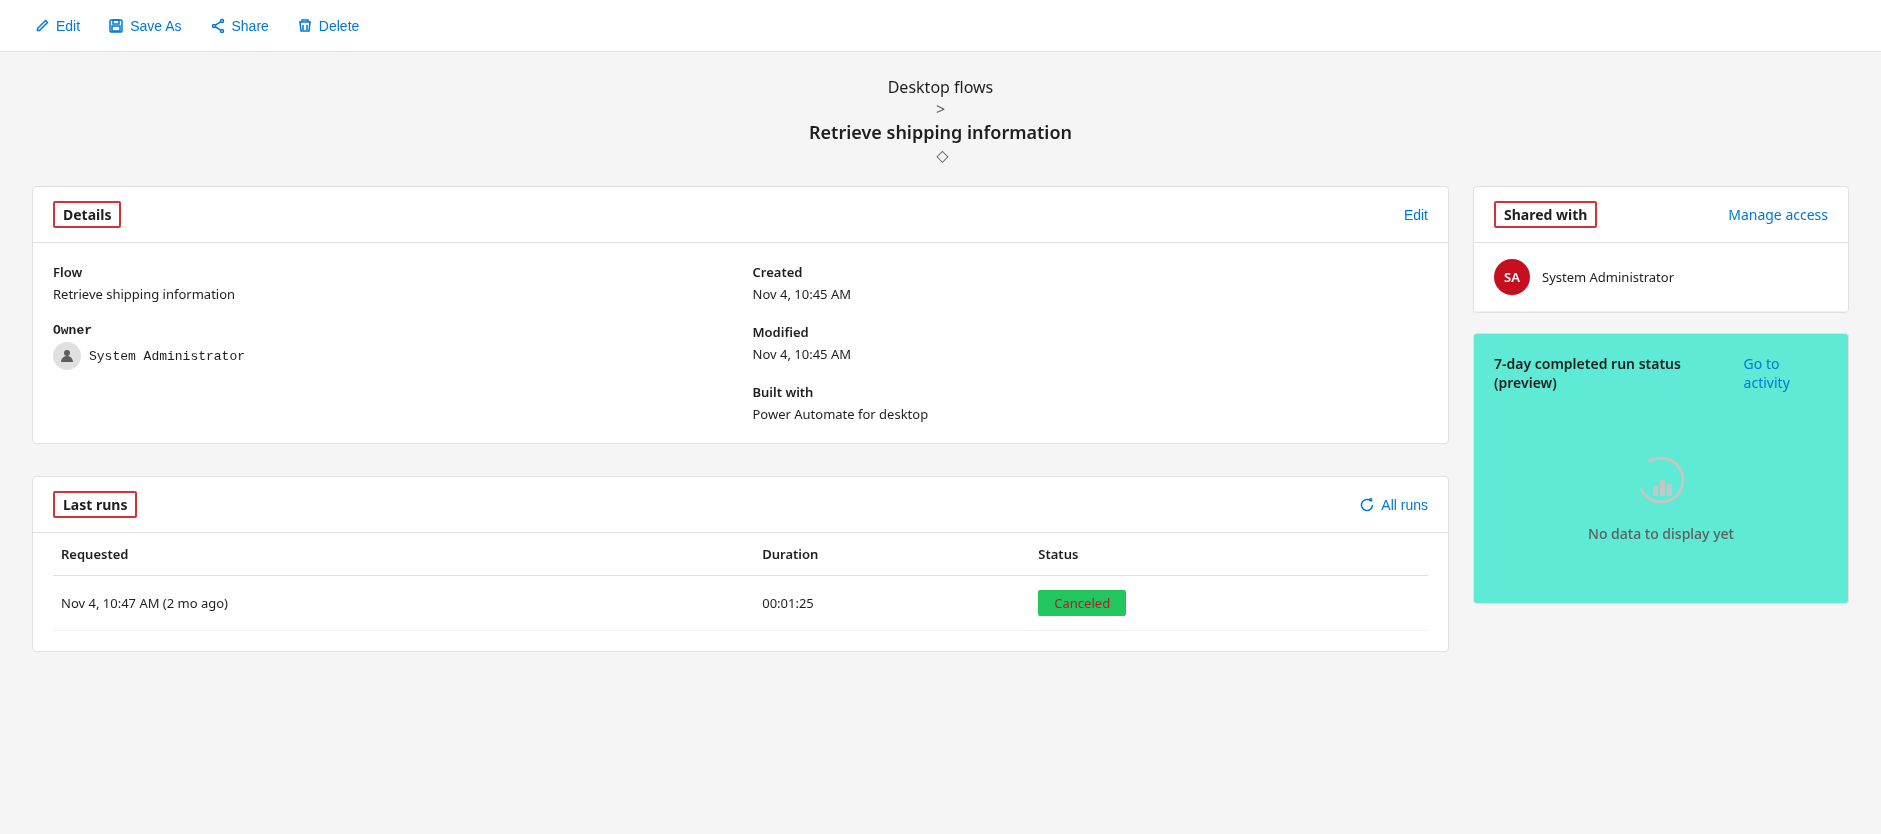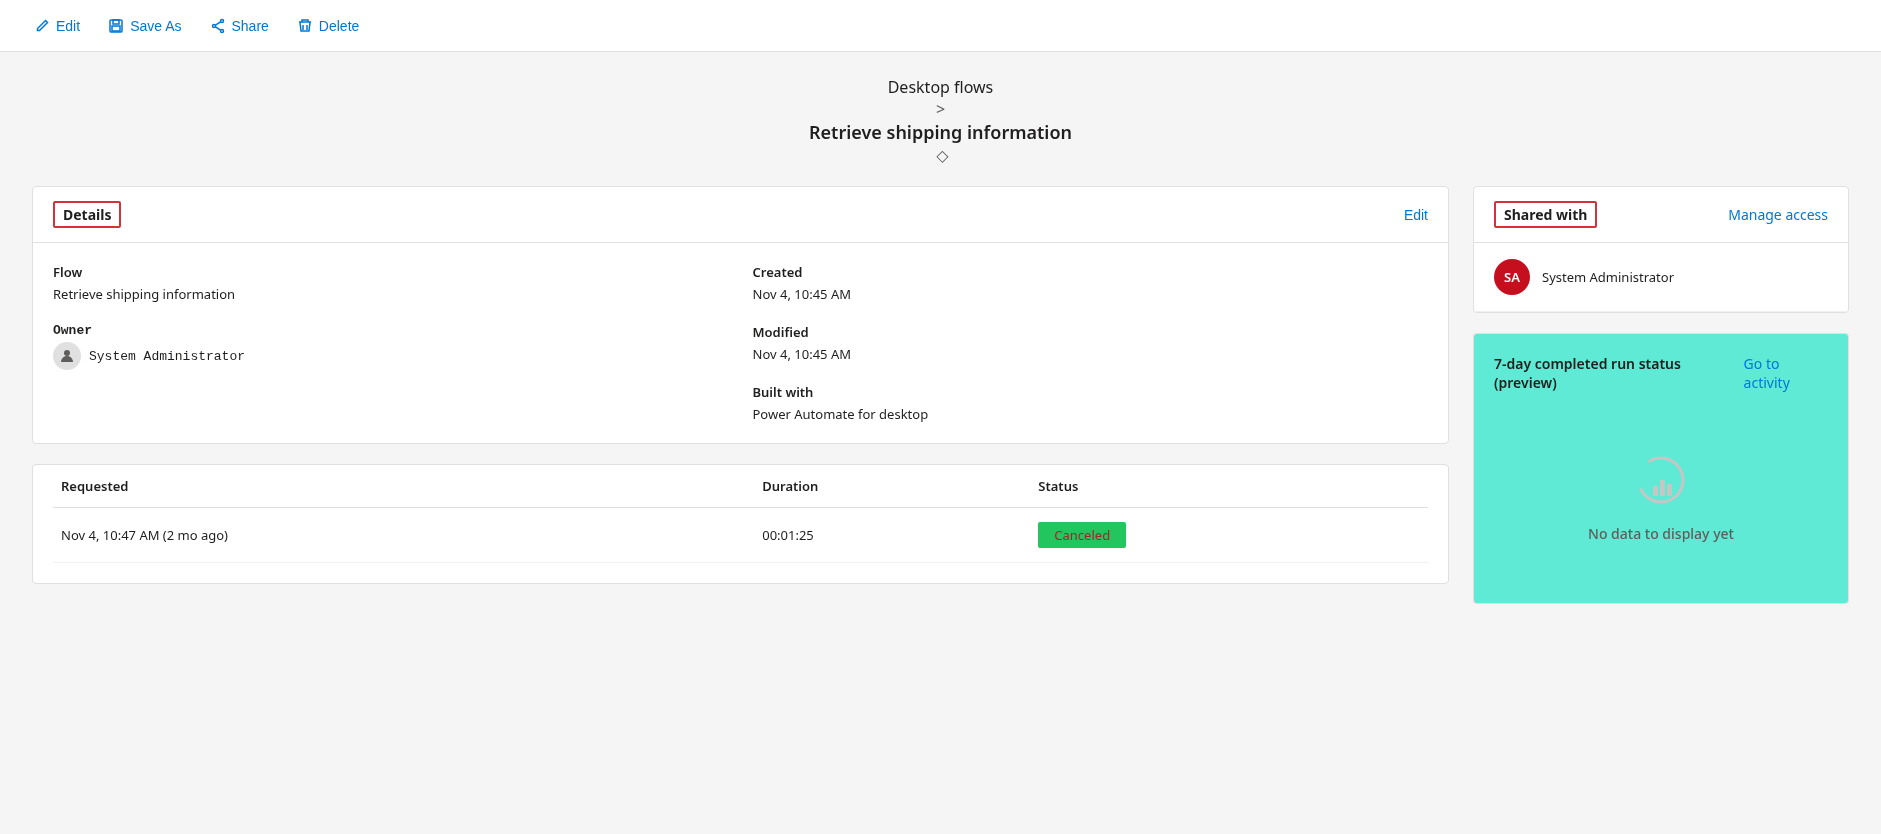--- a/index.html
+++ b/index.html
@@ -60,21 +60,21 @@
     .diamond-icon { color: #605e5c; margin-left: 4px; }
     .main-layout {
       display: flex;
       gap: 24px;
       align-items: flex-start;
     }
     .left-column {
       flex: 1;
       display: flex;
       flex-direction: column;
-      gap: 20px;
+      gap: 32px;
     }
     .right-column {
       width: 376px;
       display: flex;
       flex-direction: column;
       gap: 20px;
     }
     .card {
       background: #fff;
       border: 1px solid #e0e0e0;
@@ -320,20 +320,30 @@
               <div class="detail-item" style="margin-top: 20px;">
                 <div class="detail-label">Built with</div>
                 <div class="detail-value">Power Automate for desktop</div>
               </div>
             </div>
           </div>
         </div>
       </div>
 
       <div class="card">
+        <div class="card-header">
+          <span class="card-title">Last runs</span>
+          <button class="all-runs-btn">
+            <svg width="16" height="16" viewBox="0 0 16 16" fill="none" stroke="#0078d4" stroke-width="1.5">
+              <path d="M13.5 8a5.5 5.5 0 1 1-1.6-3.9"></path>
+              <path d="M10 2h2.5V4.5" stroke="#0078d4" stroke-width="1.5"></path>
+            </svg>
+            <span>All runs</span>
+          </button>
+        </div>
         <div class="table-container">
           <table class="runs-table">
             <thead>
               <tr>
                 <th>Requested</th>
                 <th>Duration</th>
                 <th>Status</th>
               </tr>
             </thead>
             <tbody>

